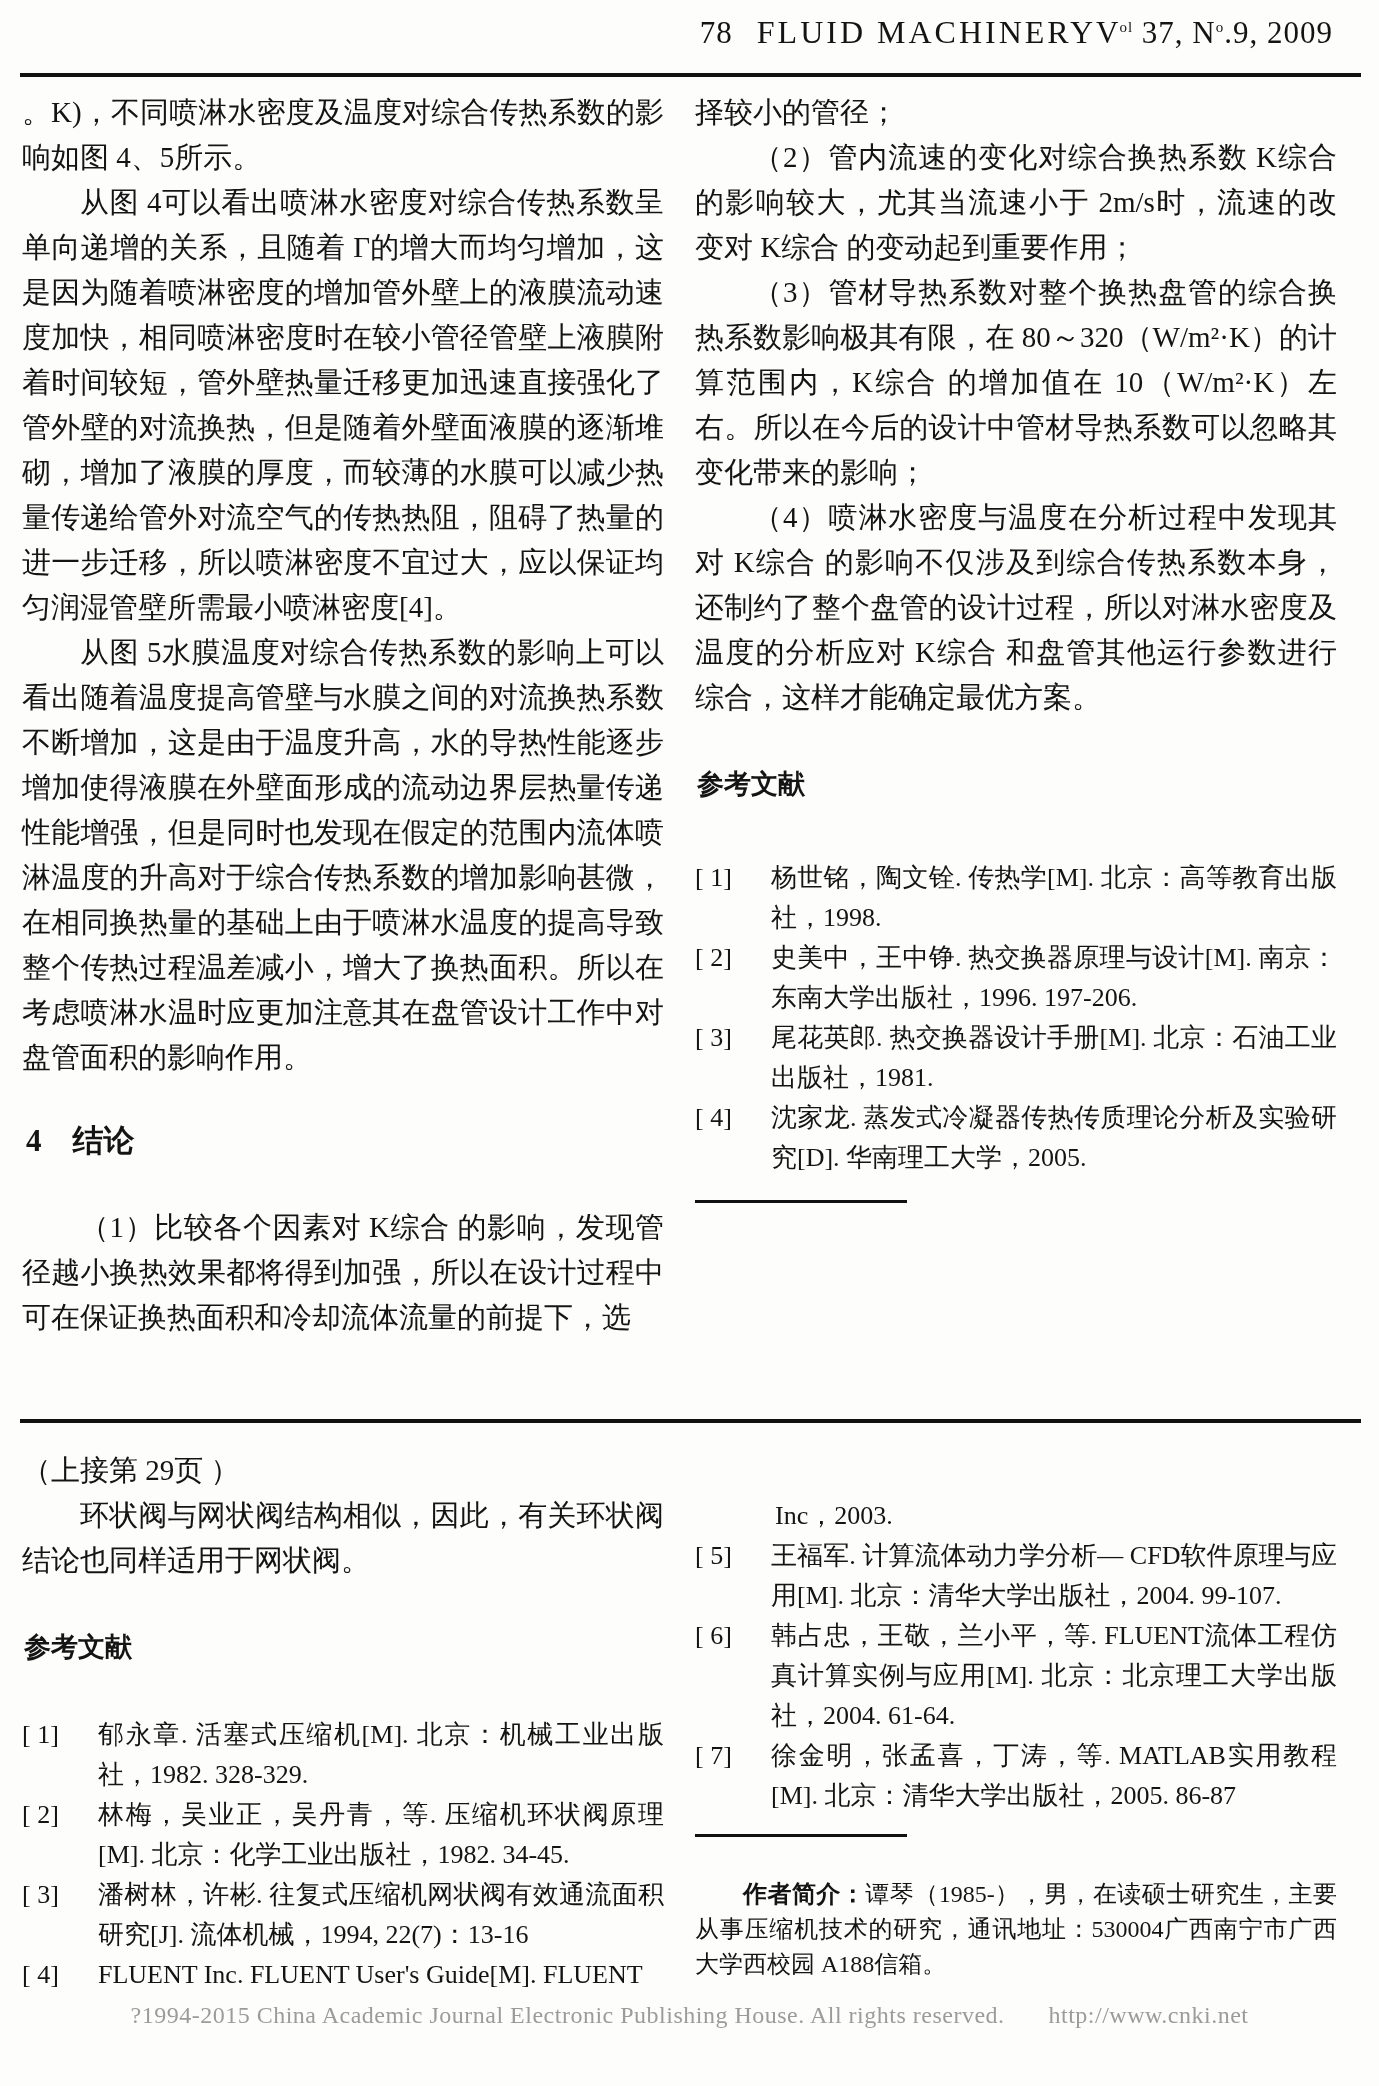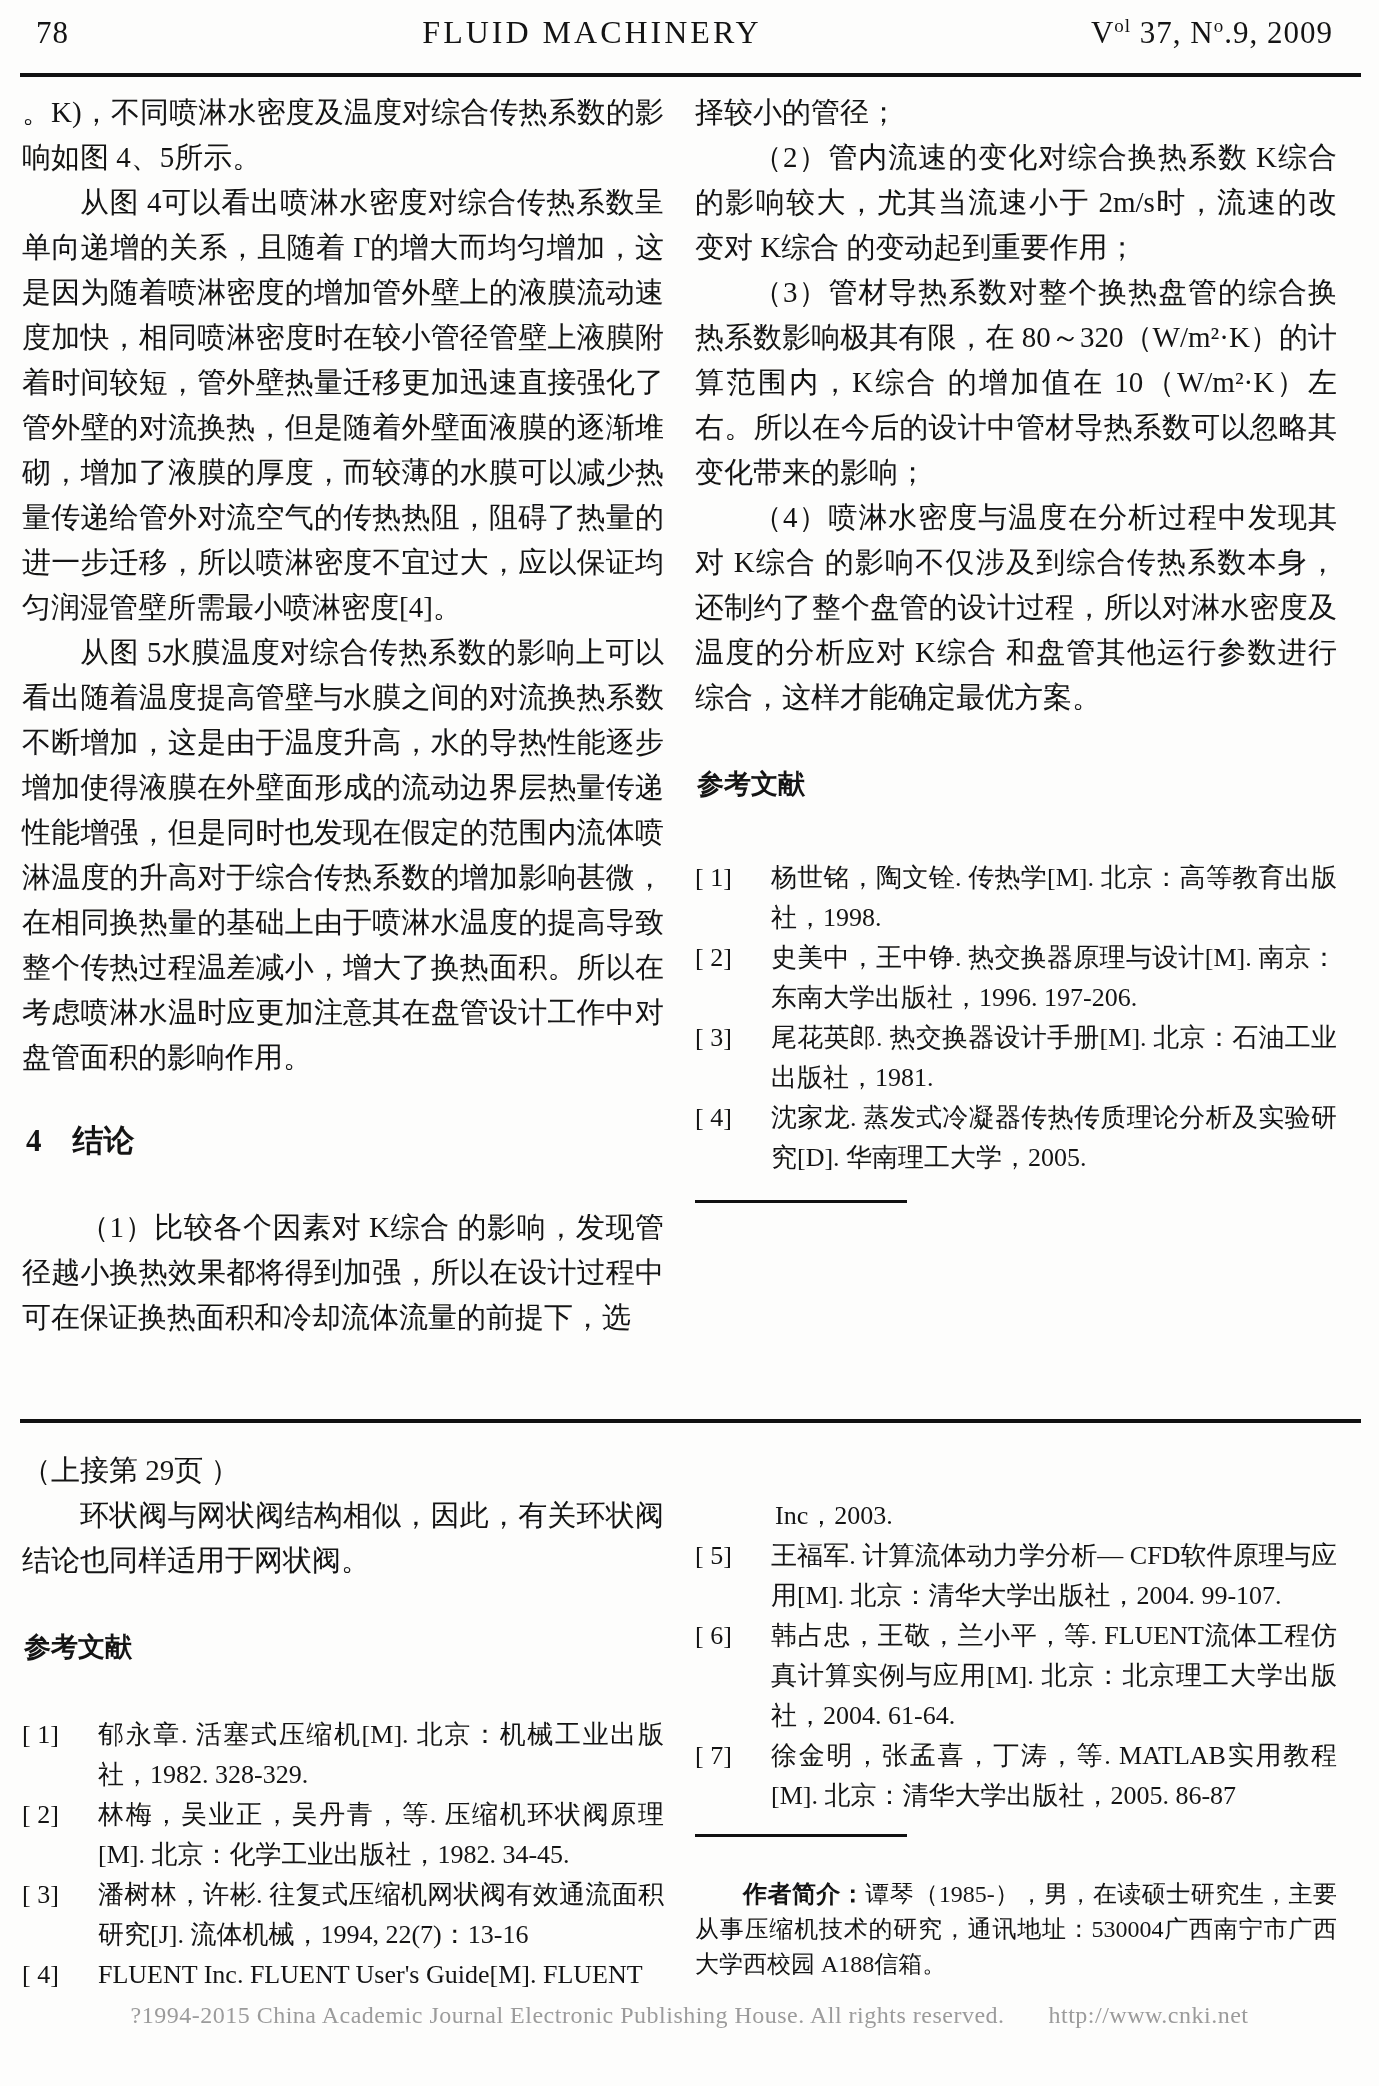--- a/index.html
+++ b/index.html
@@ -3,25 +3,25 @@
 <meta charset="utf-8">
 <style>
   html,body{margin:0;padding:0;background:#e8e8e8;}
   .page{
     position:relative;width:1379px;height:2086px;margin:0 auto;
     background:#fdfdfc;color:#141414;overflow:hidden;
     font-family:"Liberation Serif","DejaVu Serif",serif;
   }
   
   .hdr{position:absolute;left:36px;right:46px;top:14px;display:flex;
-       justify-content:space-between;align-items:baseline;font-size:30px;}
+       justify-content:flex-end;align-items:baseline;font-size:30px;}
   .hdr .pgnum{font-size:31px;letter-spacing:1px;}
   .hdr .jtitle{font-size:32px;letter-spacing:3px;margin-left:24px;}
   .hdr .vol{font-size:31px;letter-spacing:1px;}
-  .hdr .vol sup{font-size:19px;line-height:0;}
+  .hdr .vol sup{font-size:15px;line-height:0;}
   .rule{position:absolute;background:#111;}
   .rule-top{left:20px;right:18px;top:73px;height:4px;}
   .rule-mid{left:20px;right:18px;top:1419px;height:4px;}
   
   .col{position:absolute;width:642px;font-size:29px;line-height:45px;
        text-align:justify;}
   .tl{left:22px;top:90px;}
   .tr{left:695px;top:90px;}
   .bl{left:22px;top:1448px;}
   .br{left:695px;top:1496px;}

